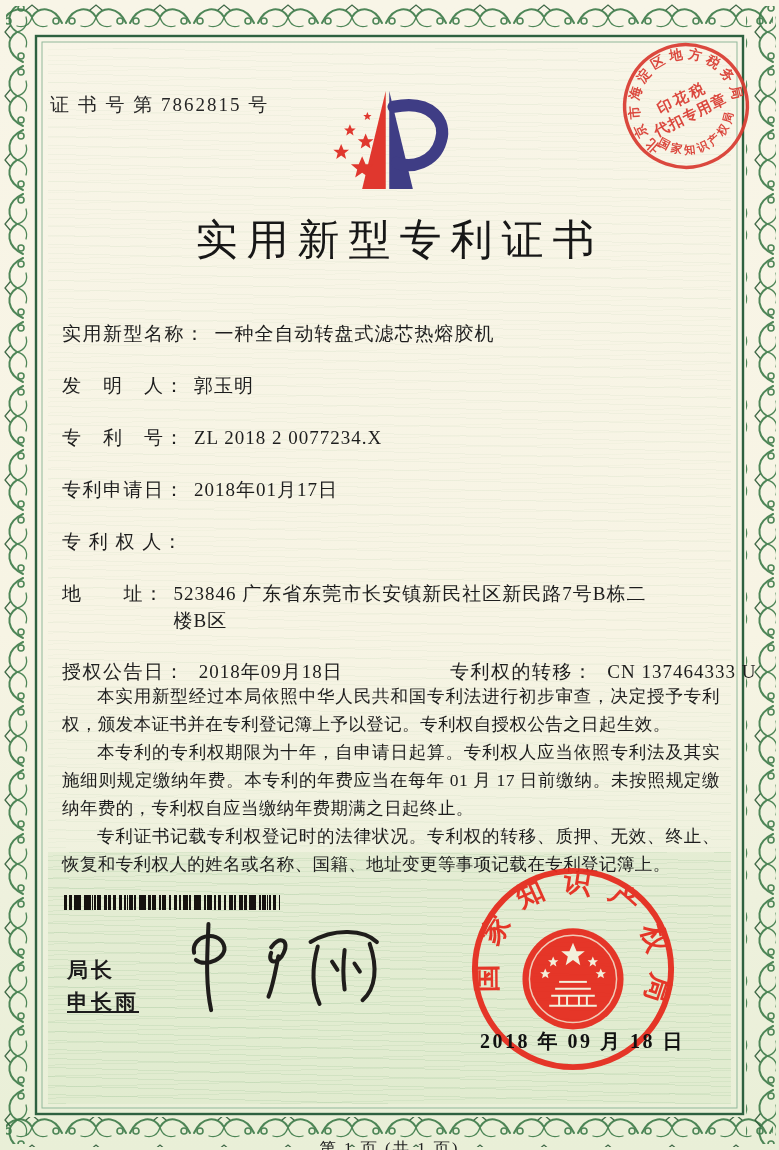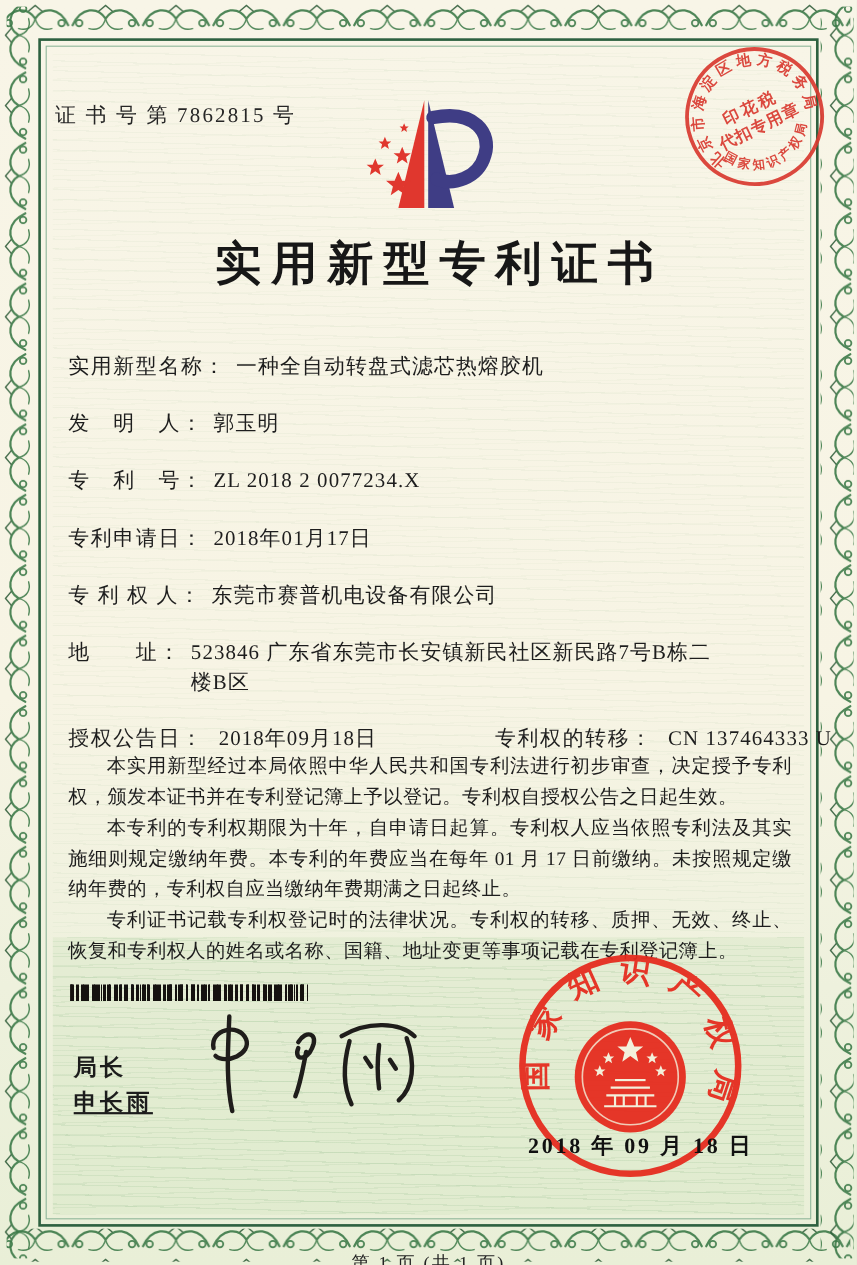--- a/index.html
+++ b/index.html
@@ -16,21 +16,21 @@
       repeating-linear-gradient(-1.4deg, rgba(140,185,135,0.14) 0 1px, rgba(0,0,0,0) 1px 11px);
   }
   .waves-top    { top: 48px;  height: 800px; opacity: .35; }
   .waves-bottom { top: 852px; height: 252px; opacity: .95;
     background-color: rgba(203,224,186,0.30); }
   .layer { position: absolute; z-index: 3; color: #1d1d1d; }
 
   .cert-number { left: 50px; top: 92px; font-size: 19px; letter-spacing: 2px; color:#262626; }
 
   .title { left: 0; right: 0; top: 212px; text-align: center;
-    font-size: 42px; font-weight: 700; letter-spacing: 9px; color: #171717; padding-left: 20px; }
+    font-size: 42px; font-weight: 400; letter-spacing: 9px; color: #171717; padding-left: 20px; }
 
   .fields { left: 62px; top: 320px; width: 660px; font-size: 19px; }
   .field-row { display: flex; align-items: flex-start; line-height: 27px; margin-bottom: 25px; }
   .field-row.address { width: 592px; margin-bottom: 24px; }
   .flabel { white-space: pre; letter-spacing: 1.5px; flex: none; }
   .fvalue { margin-left: 9px; letter-spacing: 1px; }
   .two-col { position: relative; }
   .col-right { position: absolute; left: 388px; top: 0; white-space: nowrap; }
 
   .paragraphs { left: 62px; top: 682px; width: 658px; }
@@ -150,21 +150,20 @@
     <div class="field-row">
       <span class="flabel">专　利　号：</span>
       <span class="fvalue">ZL 2018 2 0077234.X</span>
     </div>
     <div class="field-row">
       <span class="flabel">专利申请日：</span>
       <span class="fvalue">2018年01月17日</span>
     </div>
     <div class="field-row">
       <span class="flabel">专 利 权 人：</span>
-      <span class="fvalue">东莞市赛普机电设备有限公司</span>
     </div>
     <div class="field-row address">
       <span class="flabel">地　　址：</span>
       <span class="fvalue">523846 广东省东莞市长安镇新民社区新民路7号B栋二楼B区</span>
     </div>
     <div class="field-row two-col">
       <span>
         <span class="flabel">授权公告日：</span>
         <span class="fvalue">2018年09月18日</span>
       </span>

